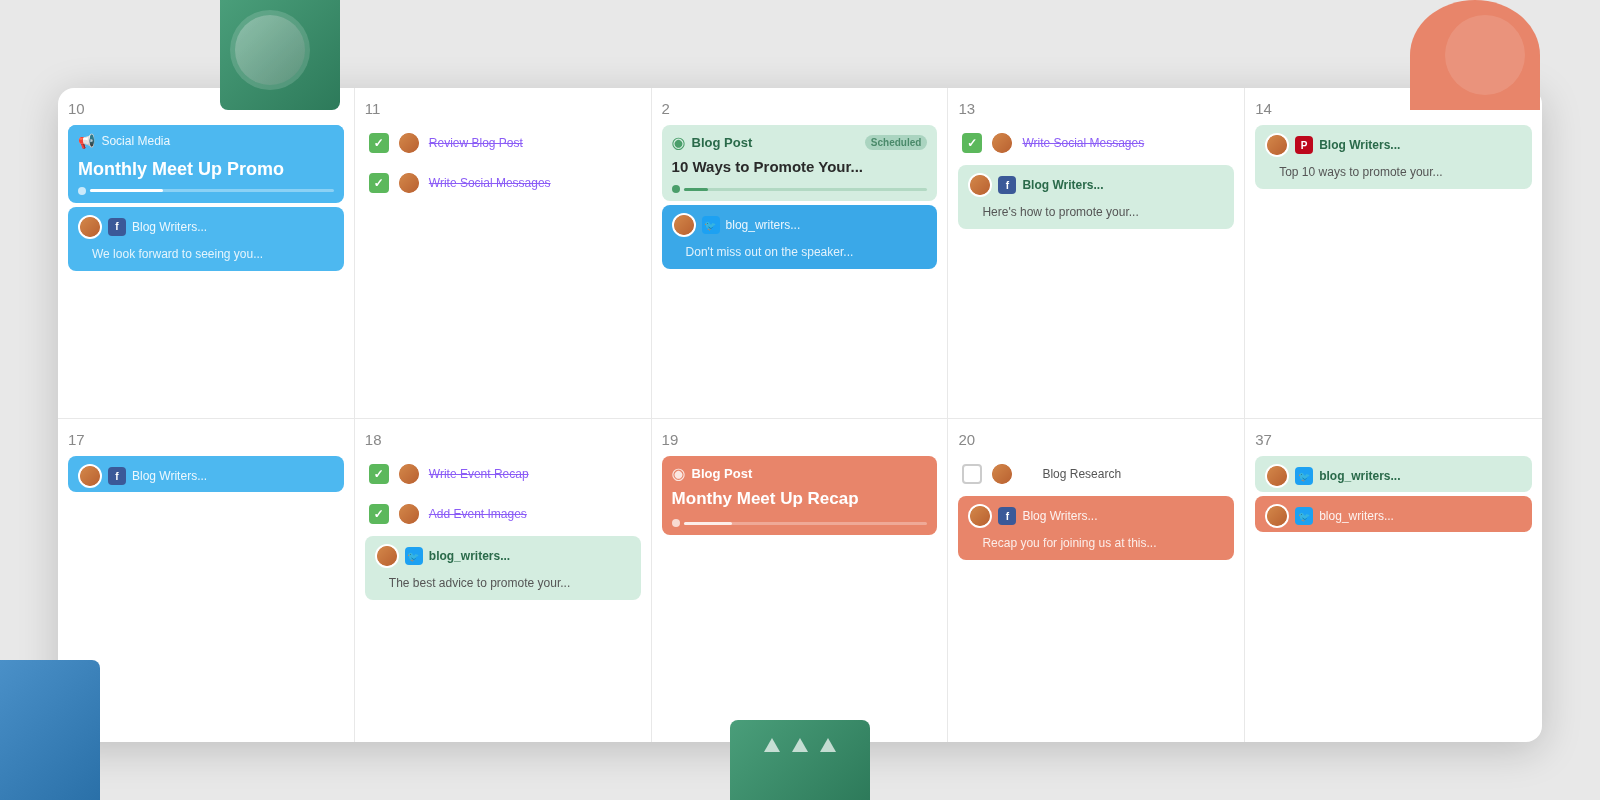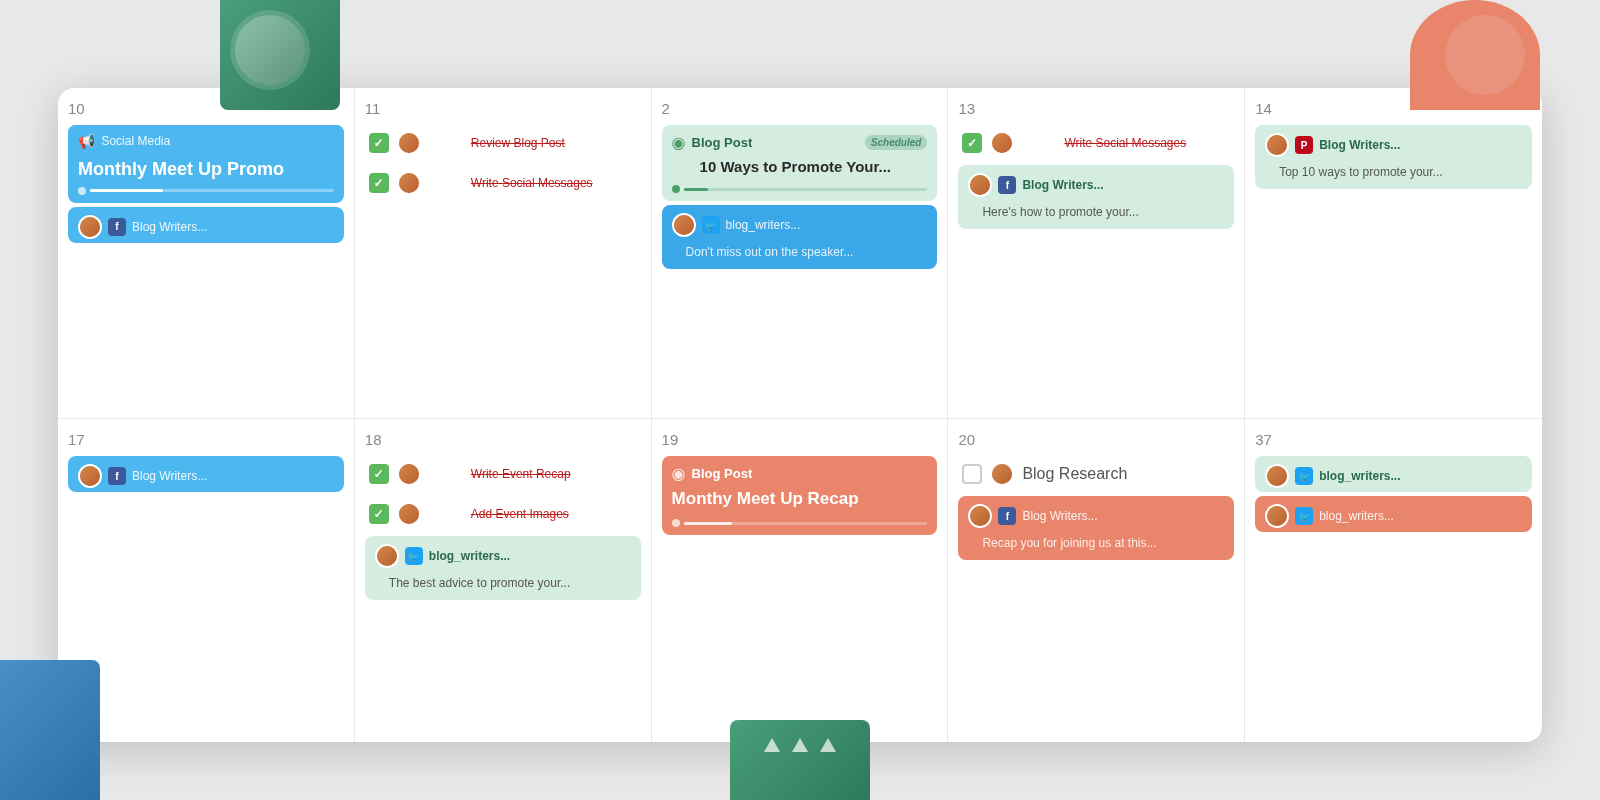--- a/index.html
+++ b/index.html
@@ -233,38 +233,37 @@
       background: white;
       flex-shrink: 0;
     }
     .task-check {
       color: white;
       font-size: 12px;
       font-weight: 700;
     }
     .task-label {
       font-size: 12px;
-      color: #b91c1c;
+      color: #8b5cf6;
       text-decoration: line-through;
-      margin-left: 42px;
     }
     .task-label-active {
-      font-size: 16px;
+      font-size: 12px;
       color: #555;
+      margin-left: 20px;
     }
 
     
     .scheduled-badge {
       background: #aad4c0;
       color: #4a8a6a;
       font-size: 10px;
       padding: 2px 6px;
       border-radius: 10px;
       font-weight: 600;
-      font-style: italic;
     }
 
     
     .blog-header {
       display: flex;
       align-items: center;
       justify-content: space-between;
       padding: 8px 10px 4px;
     }
     .blog-icon {
@@ -348,20 +347,23 @@
         </div>
 
         <div class="card card-blue">
           <div class="card-header">
             <div class="avatar">
                 <div class="avatar-inner"></div>
               </div>
             <div class="social-icon icon-fb">f</div>
             <span class="card-subtitle">Blog Writers...</span>
           </div>
+          <div class="card-body">
+            <div class="card-text-light">We look forward to seeing you...</div>
+          </div>
         </div>
       </div>
 
       <div class="day-cell">
         <div class="day-number">11</div>
 
         <div class="task-item">
           <div class="task-checkbox">
             <span class="task-check">✓</span>
           </div>
@@ -386,21 +388,21 @@
         <div class="day-number">2</div>
 
         <div class="card card-green">
           <div class="blog-header">
             <div class="blog-icon">
               <span style="color:#4a9e6a;font-size:16px;">◉</span>
               <span style="font-weight:700;color:#2a6a4a;font-size:13px;">Blog Post</span>
             </div>
             <span class="scheduled-badge">Scheduled</span>
           </div>
-          <div style="padding:2px 22px 6px;margin-left:16px;">
+          <div style="padding:2px 10px 6px;">
             <div style="font-weight:700;font-size:15px;color:#2a2a2a;">10 Ways to Promote Your...</div>
           </div>
           <div class="progress-bar">
             <div class="progress-dot" style="background:#4a9e6a;"></div>
             <div class="progress-track" style="background:rgba(74,158,106,0.25);">
               <div class="progress-fill" style="width:10%;background:#4a9e6a;"></div>
             </div>
           </div>
         </div>
 

